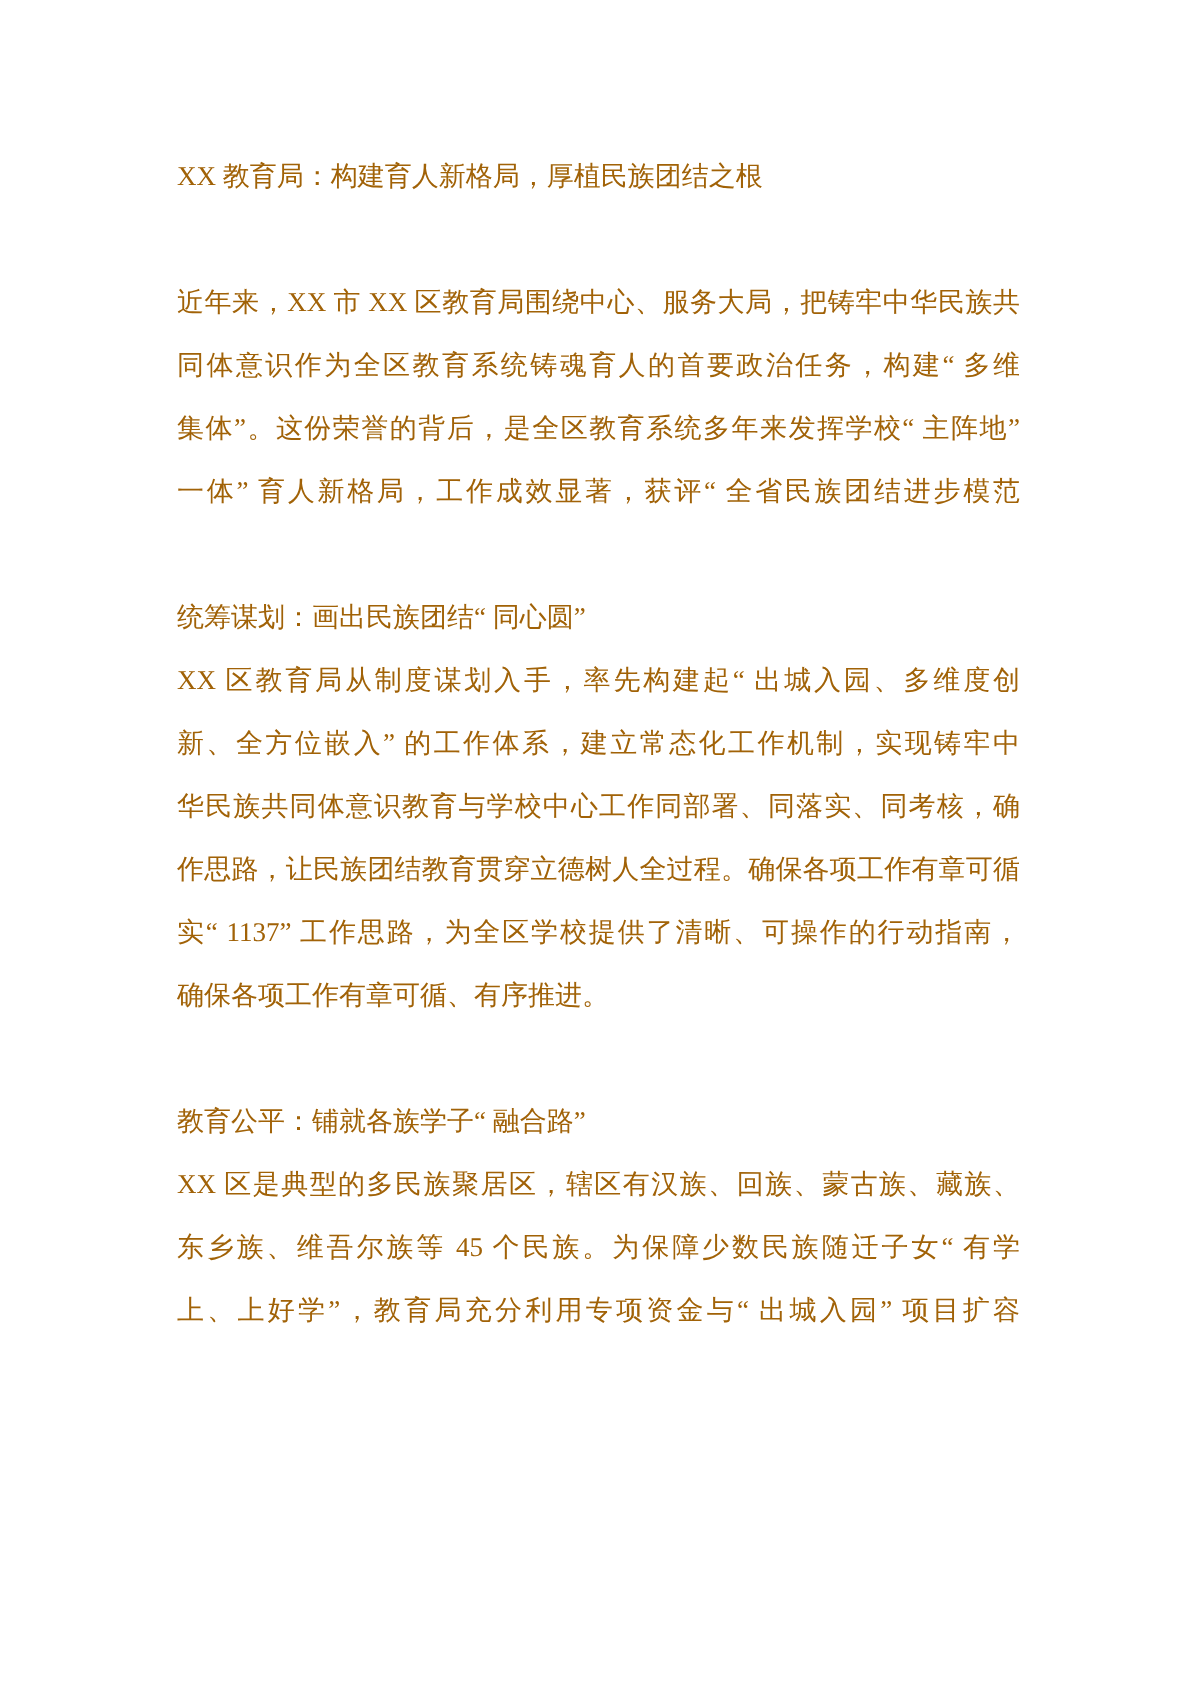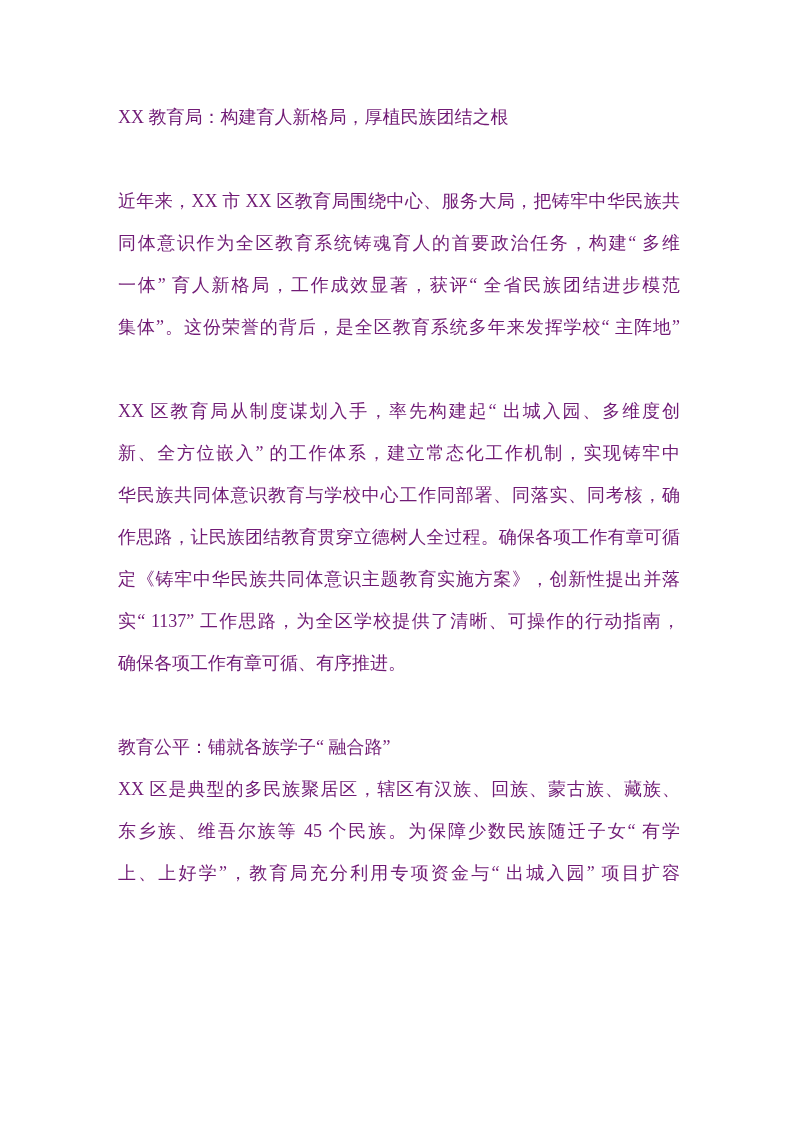--- a/index.html
+++ b/index.html
@@ -9,21 +9,21 @@
   }
   .page {
     position: relative;
     width: 793px;
     height: 1122px;
     box-sizing: border-box;
     padding: 96px 113px 0 118px;
     background: #ffffff;
     font-family: "Liberation Serif", "DejaVu Serif", serif;
     font-size: 18px;
-    color: #701a75;
+    color: #a16207;
     overflow: hidden;
     border-radius: 15px;
   }
   .block {
     margin: 0;
     padding: 0;
   }
   .gap-after {
     margin-bottom: 42px;
   }
@@ -49,31 +49,33 @@
 
 <div class="page">
 
   <div class="block title gap-after">
     <div class="line">XX 教育局：构建育人新格局，厚植民族团结之根</div>
   </div>
 
   <div class="block gap-after">
     <div class="line fill">近年来，XX 市 XX 区教育局围绕中心、服务大局，把铸牢中华民族共</div>
     <div class="line fill">同体意识作为全区教育系统铸魂育人的首要政治任务，构建“ 多维</div>
+    <div class="line fill">集体”。这份荣誉的背后，是全区教育系统多年来发挥学校“ 主阵地”</div>
     <div class="line fill">一体” 育人新格局，工作成效显著，获评“ 全省民族团结进步模范</div>
-    <div class="line fill">集体”。这份荣誉的背后，是全区教育系统多年来发挥学校“ 主阵地”</div>
   </div>
 
+  <div class="block heading">
+    <div class="line">统筹谋划：画出民族团结“ 同心圆”</div>
+  </div>
 
   <div class="block gap-after">
     <div class="line fill">XX 区教育局从制度谋划入手，率先构建起“ 出城入园、多维度创</div>
     <div class="line fill">新、全方位嵌入” 的工作体系，建立常态化工作机制，实现铸牢中</div>
     <div class="line fill">华民族共同体意识教育与学校中心工作同部署、同落实、同考核，确</div>
     <div class="line fill">作思路，让民族团结教育贯穿立德树人全过程。确保各项工作有章可循</div>
-    <div class="line fill">定《铸牢中华民族共同体意识主题教育实施方案》，创新性提出并落</div>
     <div class="line fill">实“ 1137” 工作思路，为全区学校提供了清晰、可操作的行动指南，</div>
     <div class="line">确保各项工作有章可循、有序推进。</div>
   </div>
 
   <div class="block heading">
     <div class="line">教育公平：铺就各族学子“ 融合路”</div>
   </div>
 
   <div class="block">
     <div class="line fill">XX 区是典型的多民族聚居区，辖区有汉族、回族、蒙古族、藏族、</div>

